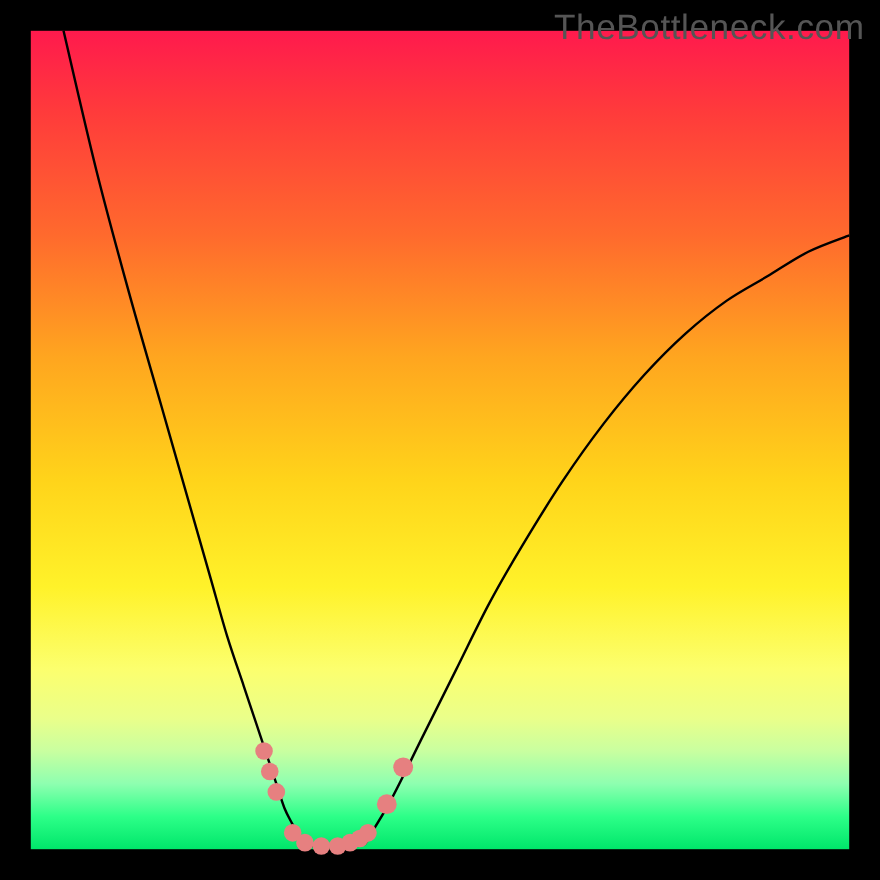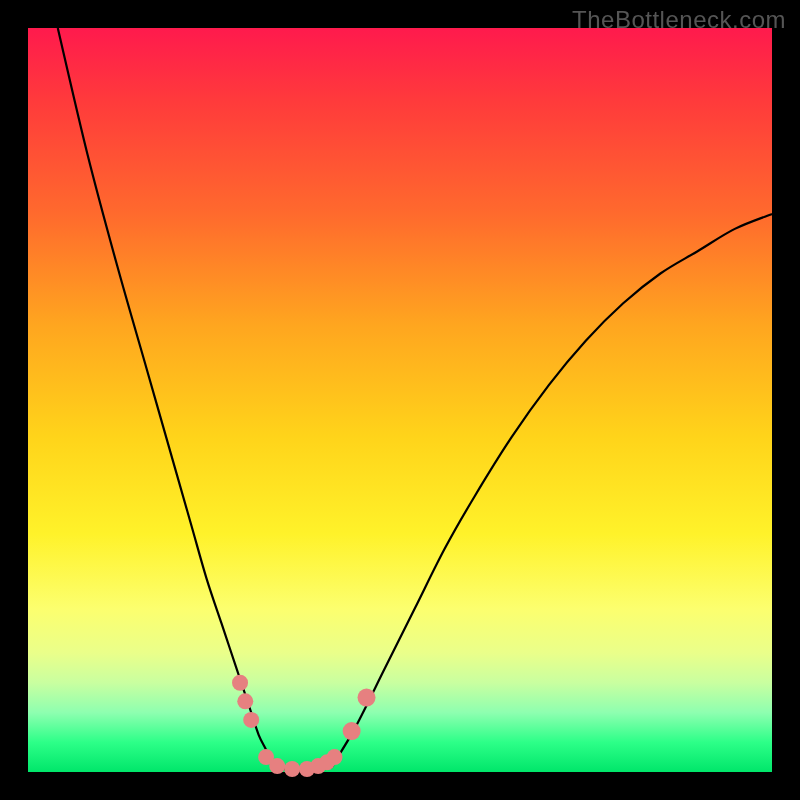--- a/index.html
+++ b/index.html
@@ -15,21 +15,21 @@
     position: relative;
     width: 800px;
     height: 800px;
     background: #000;
   }
   .watermark {
     position: absolute;
     top: 6px;
     right: 14px;
     color: #555;
-    font-size: 24px;
+    font-size: 32px;
     font-weight: 500;
     letter-spacing: 0.5px;
     z-index: 10;
   }
   .plot {
     position: absolute;
     left: 28px;
     top: 28px;
     width: 744px;
     height: 744px;

